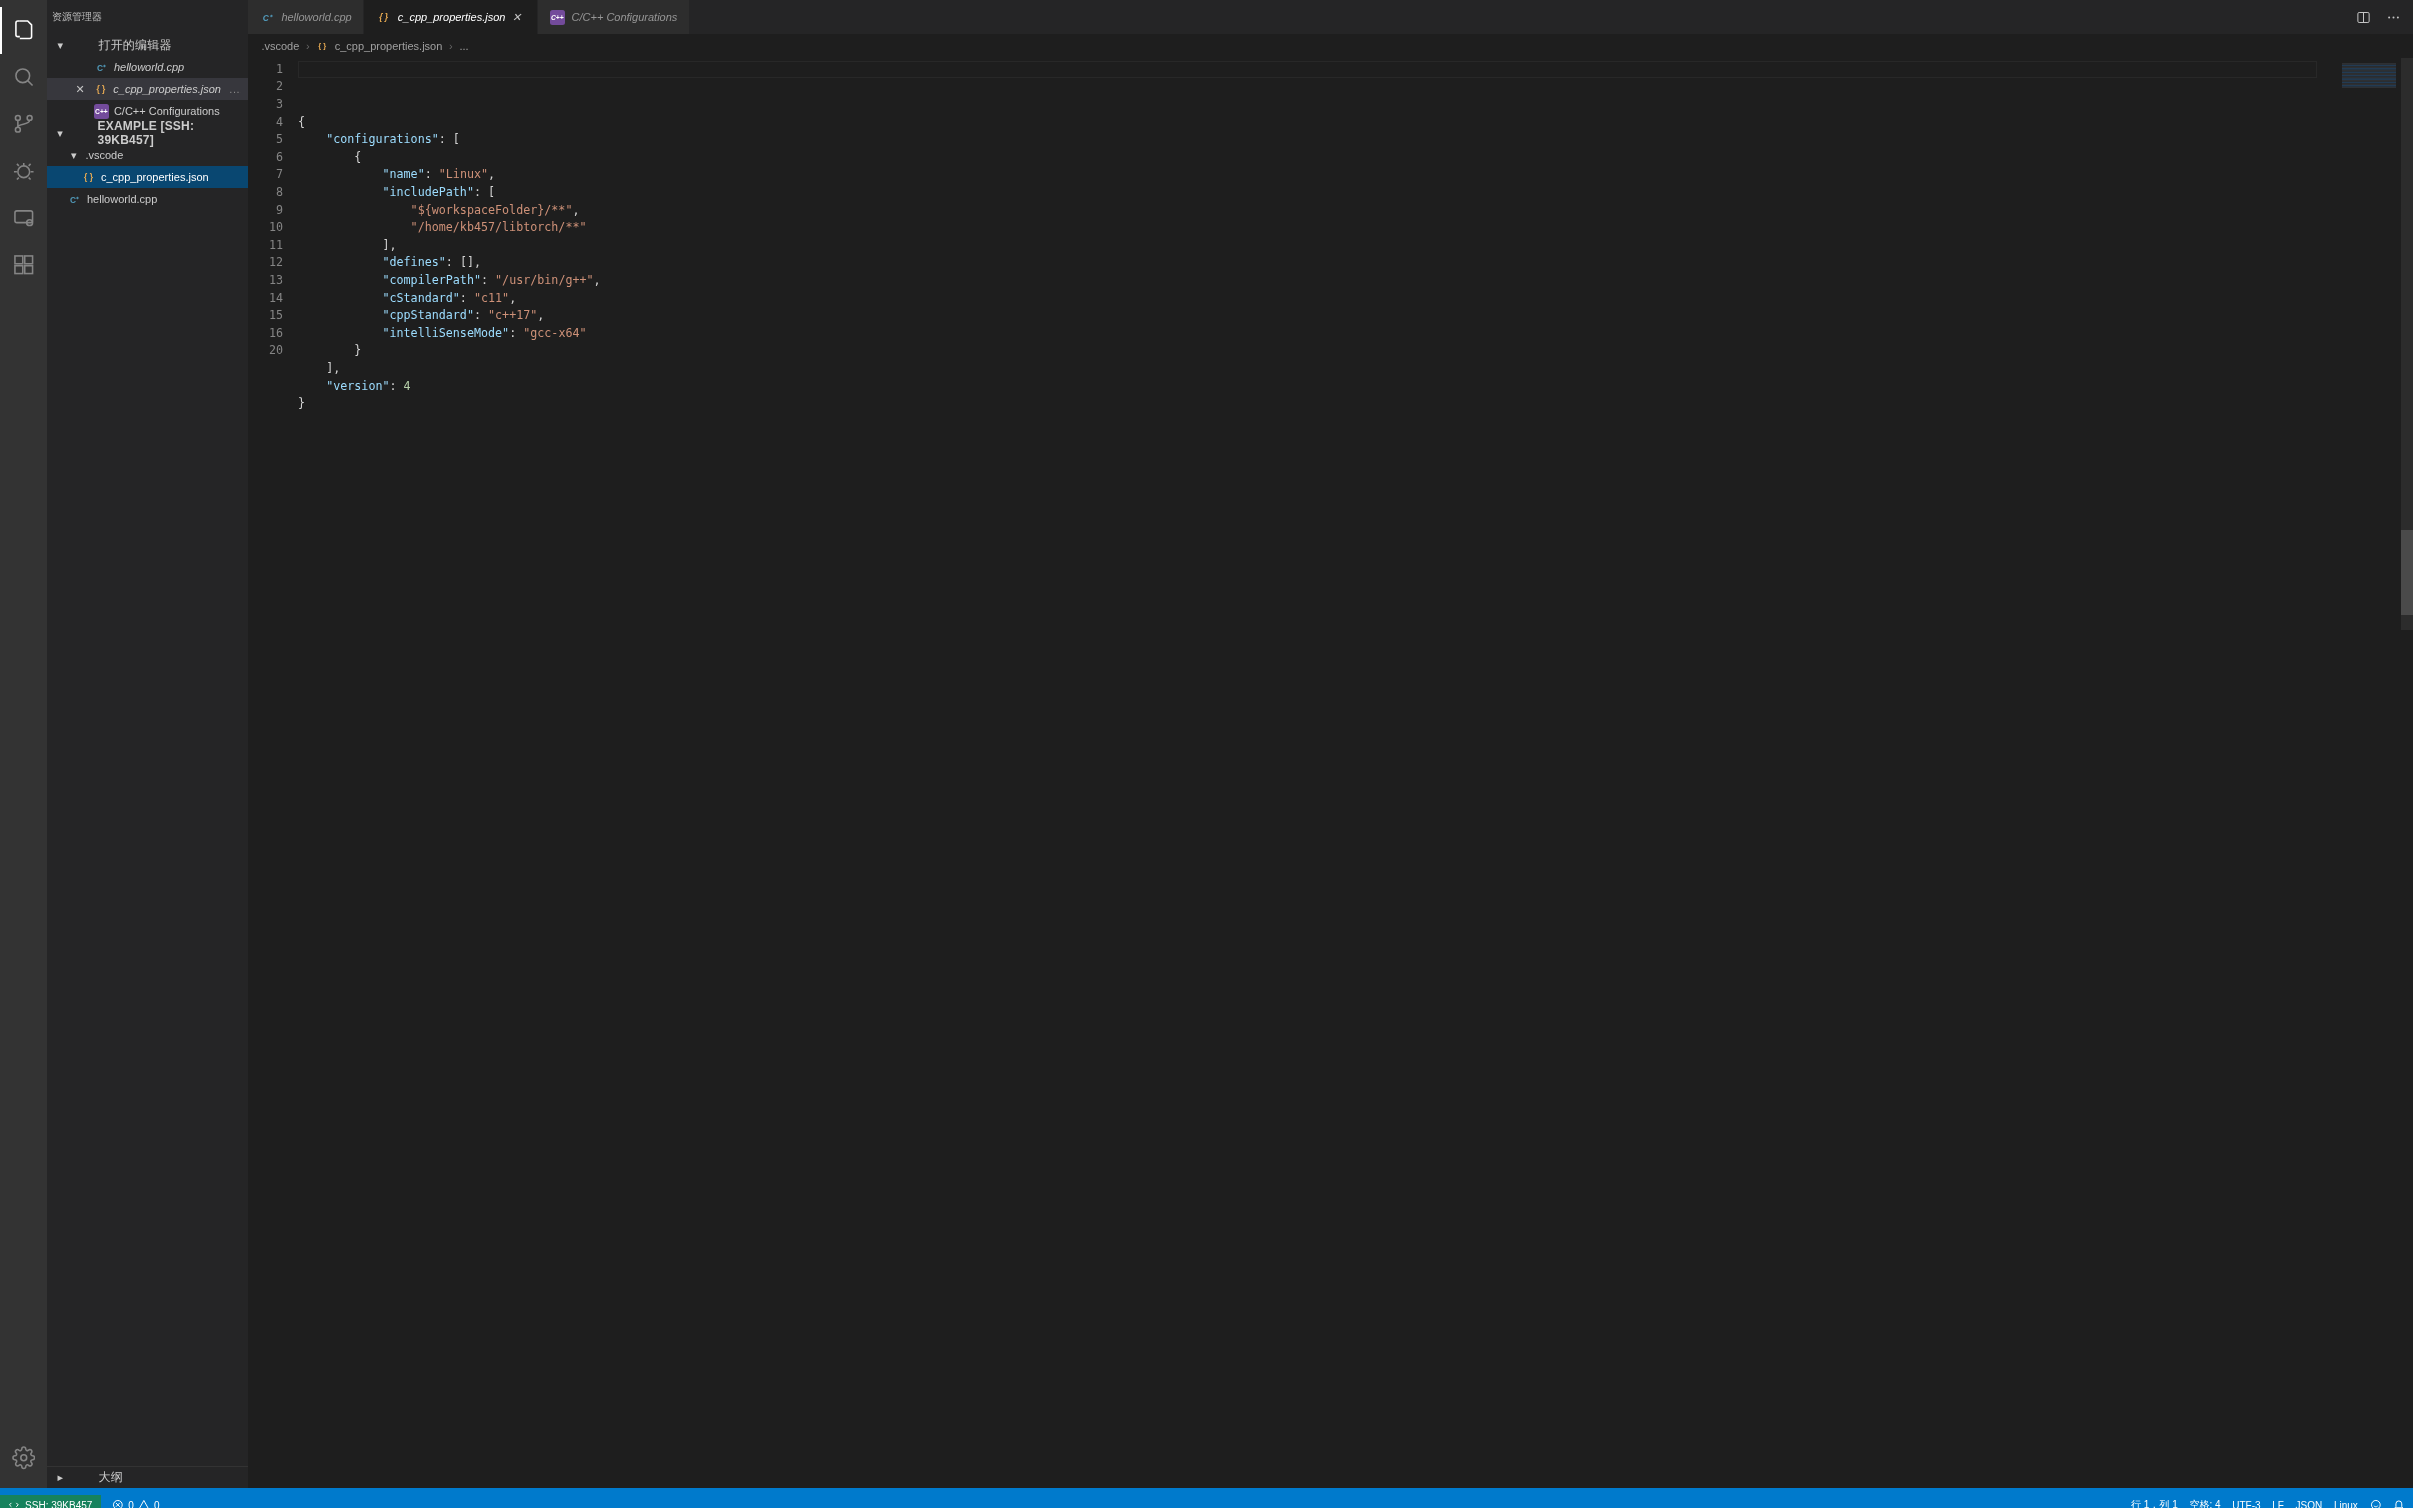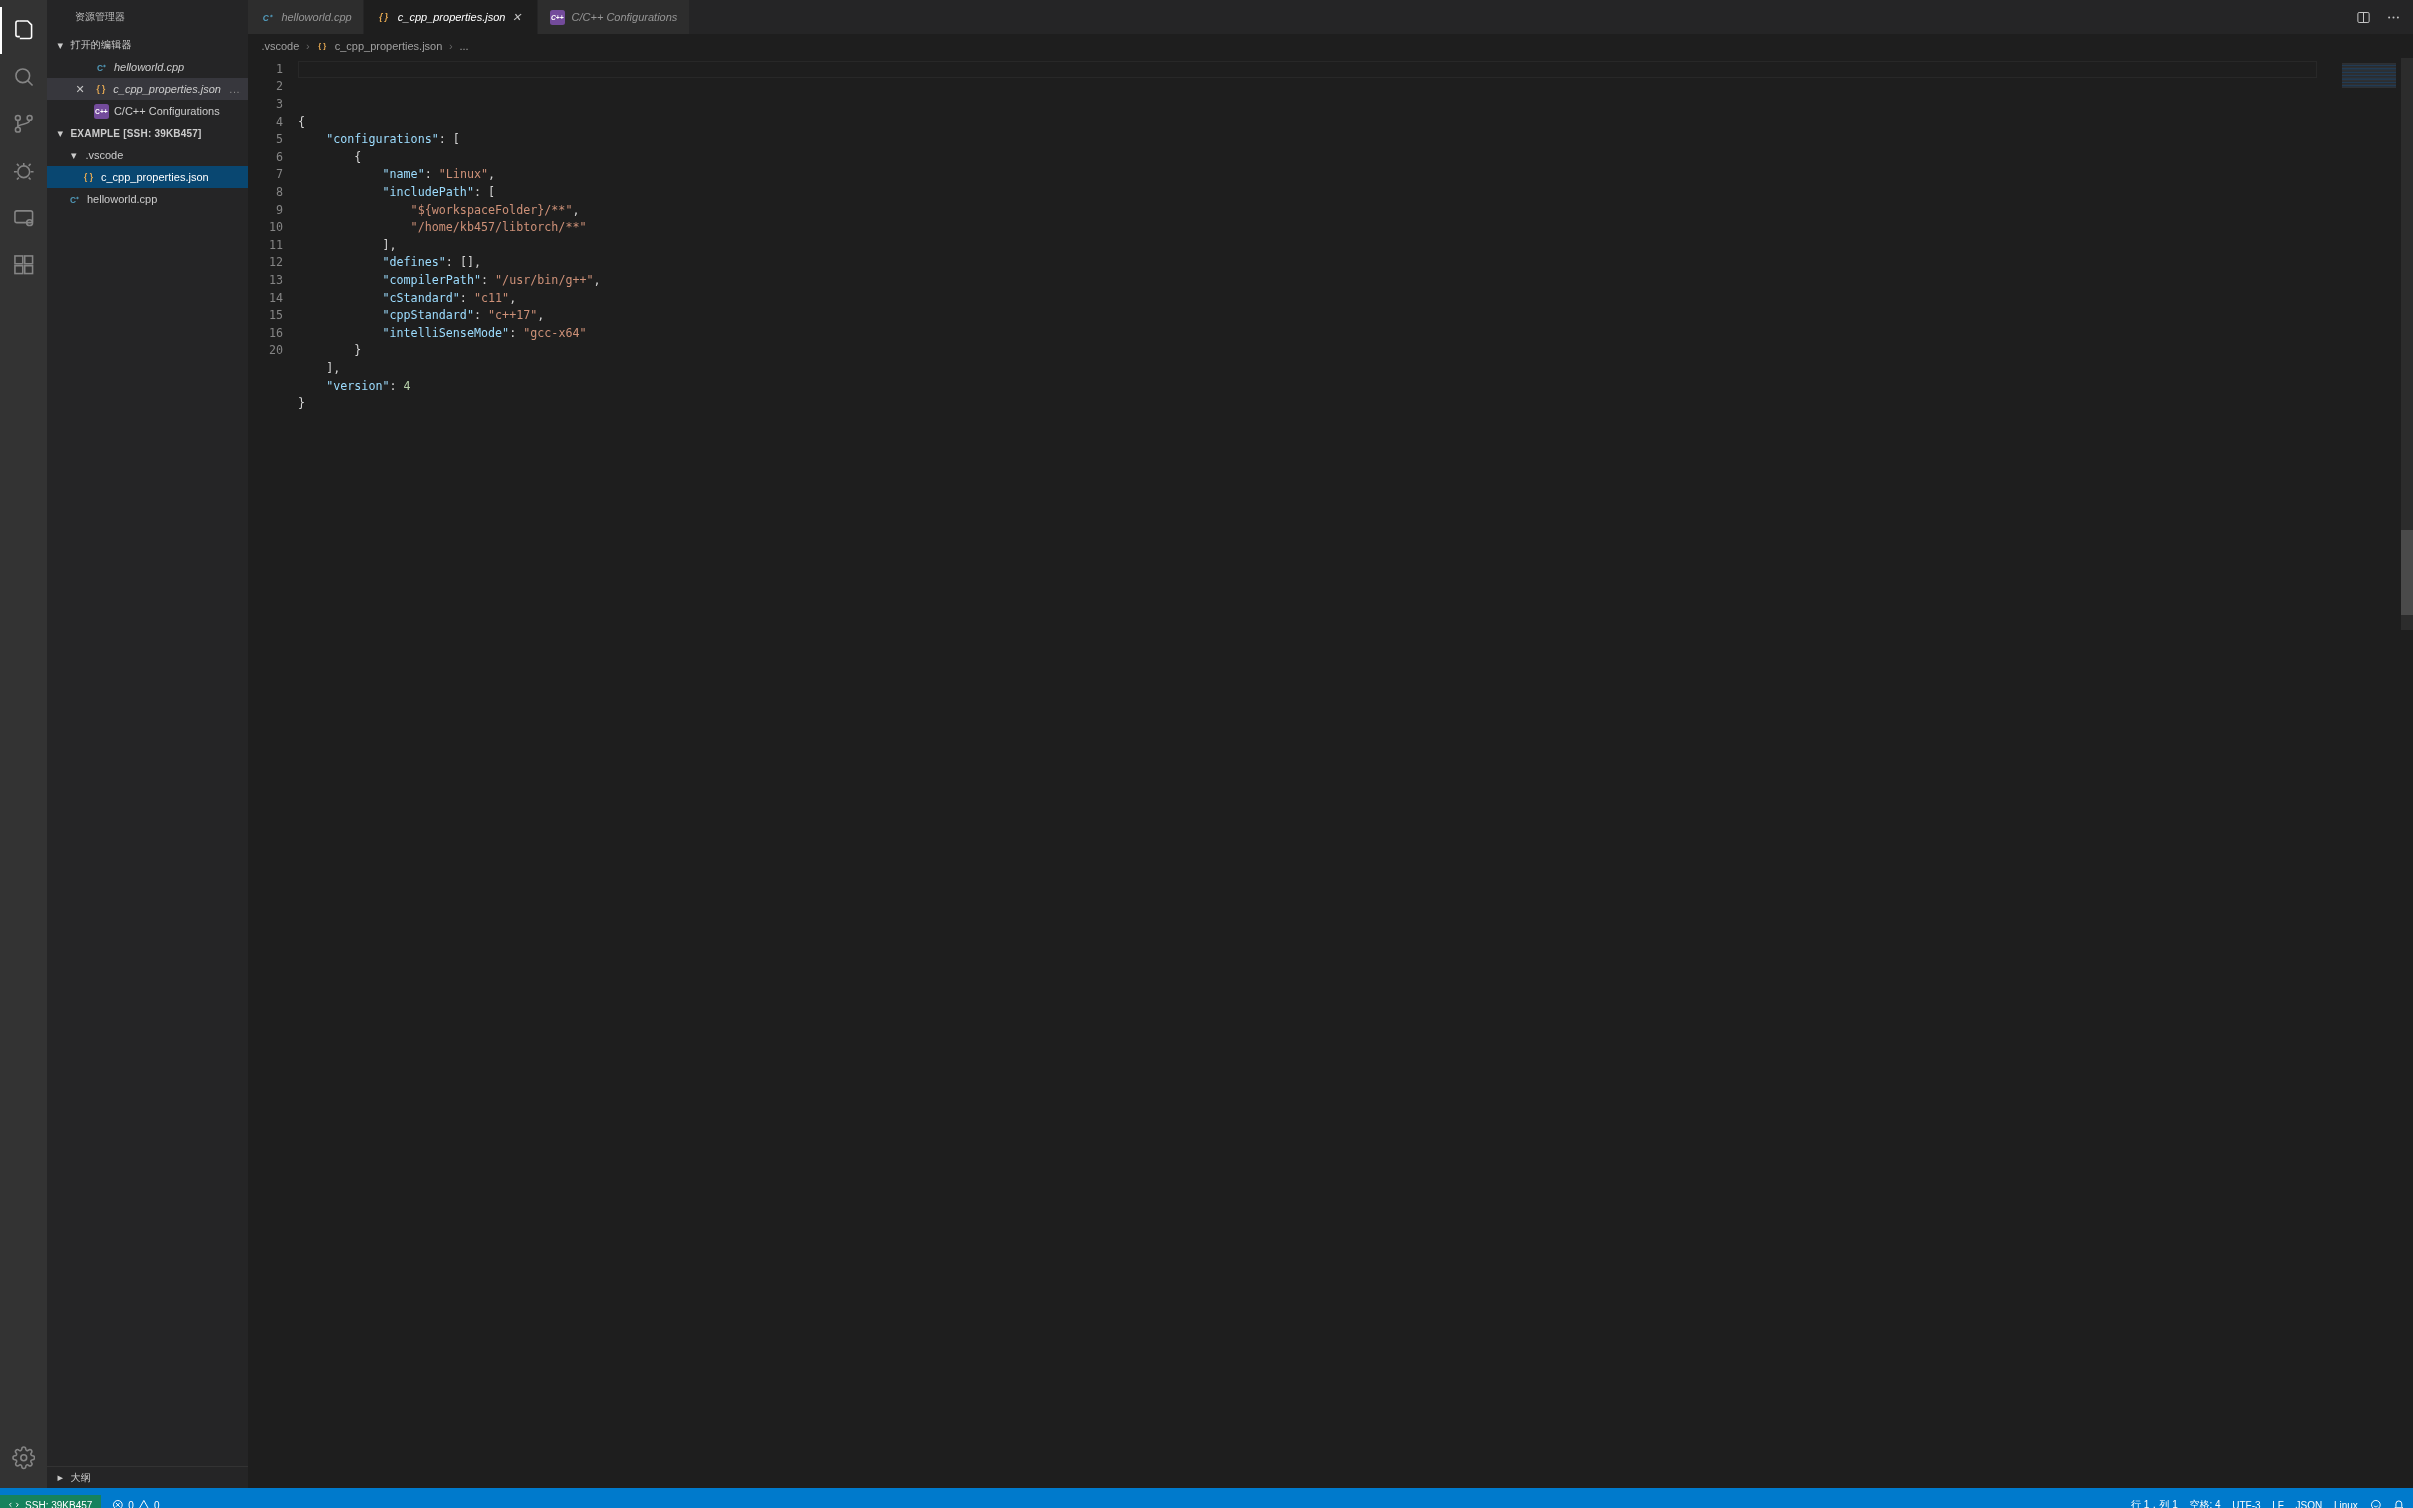--- a/index.html
+++ b/index.html
@@ -42,33 +42,33 @@
   
   .sidebar {
     width: 201px;
     background: #252526;
     color: #ccc;
     display: flex; flex-direction: column;
     font-size: 11px;
   }
   .sidebar-title {
     height: 34px; line-height: 34px;
-    padding: 0 28px;
+    padding: 0 5px;
     color: #bbb;
     font-size: 10px;
   }
   .section-header {
     display: flex; align-items: center;
     height: 22px;
     padding: 0 5px 0 6.7px;
     color: #ccc;
     cursor: pointer;
     gap: 3.4px;
   }
-  .section-header .lbl { text-transform: uppercase; font-size: 10px; letter-spacing: 0.2px; }
+  .section-header .lbl { text-transform: uppercase; font-size: 12px; letter-spacing: 0.2px; margin-left: 28px; }
   .section-header.bold .lbl { font-weight: 700; }
   .chev { width:13.4px; display:inline-flex; justify-content:center; color:#ccc; }
   .tree-row {
     display: flex; align-items: center;
     height: 22px;
     padding: 0 6.7px;
     gap: 5px;
     cursor: pointer;
     white-space: nowrap;
     overflow: hidden;

